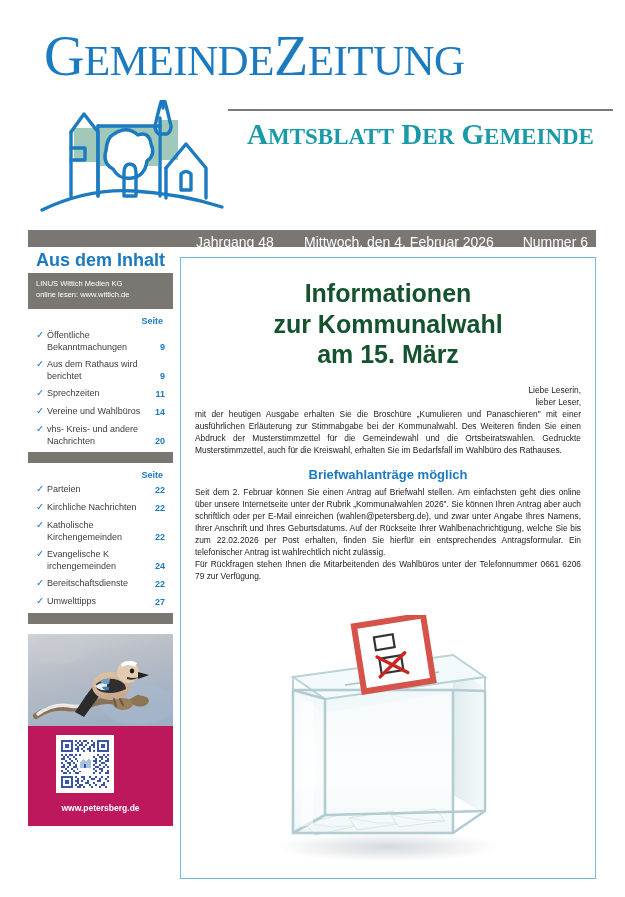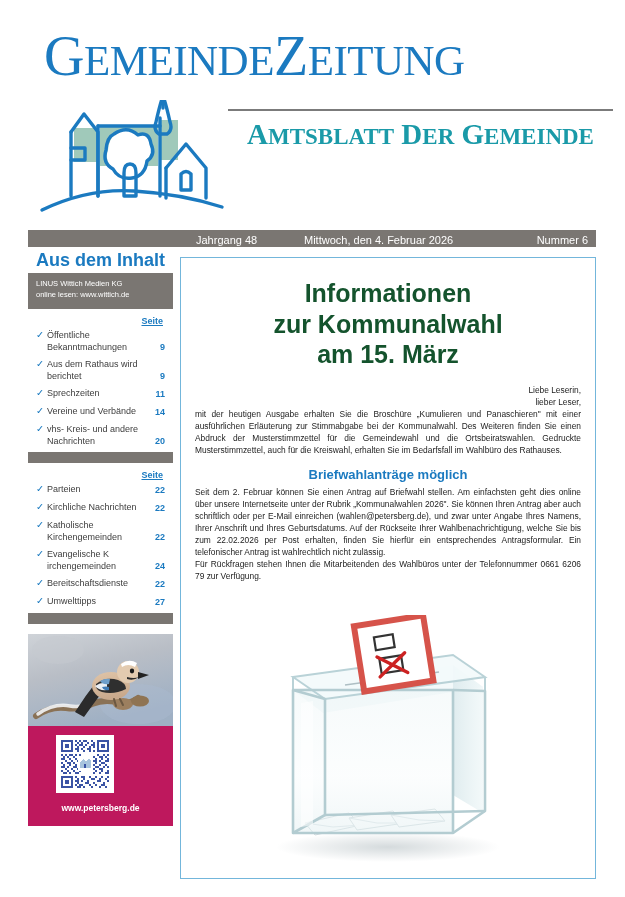--- a/index.html
+++ b/index.html
@@ -86,21 +86,21 @@
   }
   .subtitle-2 .sc { font-size: 36px; }
 
   
   .issue-bar {
     position: absolute;
     left: 28px; top: 230px;
     width: 568px; height: 17px;
     background: #7a7672;
     color: #ffffff;
-    font-size: 11px;
+    font-size: 14px;
   }
   .issue-bar span {
     position: absolute;
     top: 4px;
     white-space: nowrap;
   }
   .issue-volume { left: 168px; }
   .issue-date   { left: 276px; }
   .issue-number { right: 8px; }
 
@@ -138,21 +138,20 @@
   .toc-section {
     width: 145px;
     padding: 0 8px;
   }
   .seite-head {
     text-align: right;
     color: #1b7ac0;
     font-weight: bold;
     font-size: 9px;
     padding: 7px 2px 3px 0;
-    text-decoration: underline;
   }
 
   .toc-item {
     display: flex;
     align-items: flex-start;
     font-size: 9px;
     color: #3d3d3d;
     line-height: 1.35;
     margin-bottom: 5px;
   }
@@ -343,21 +342,21 @@
             <span class="toc-label">Aus dem Rathaus wird berichtet</span>
             <span class="toc-page">9</span>
           </div>
           <div class="toc-item">
             <span class="toc-check">✓</span>
             <span class="toc-label">Sprechzeiten</span>
             <span class="toc-page">11</span>
           </div>
           <div class="toc-item">
             <span class="toc-check">✓</span>
-            <span class="toc-label">Vereine und Verbände</span>
+            <span class="toc-label">Vereine und Wahlbüros</span>
             <span class="toc-page">14</span>
           </div>
           <div class="toc-item">
             <span class="toc-check">✓</span>
             <span class="toc-label">vhs- Kreis- und andere Nachrichten</span>
             <span class="toc-page">20</span>
           </div>
         </div>
     </div>
 

